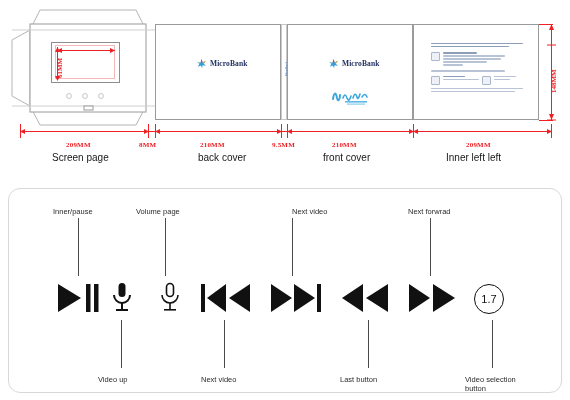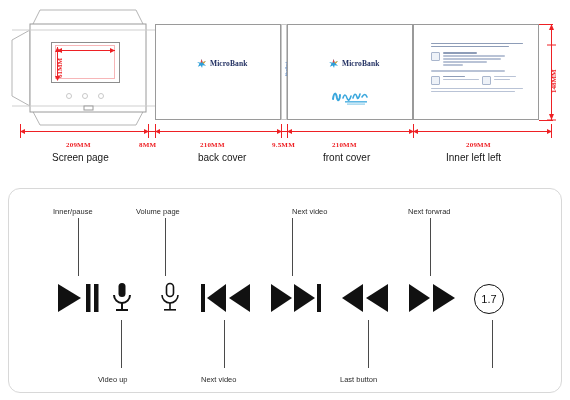--- a/index.html
+++ b/index.html
@@ -241,20 +241,22 @@
   <div class="leader" style="left:492px;top:320px;height:48px;"></div>
 
   <div class="lbl" style="left:53px;top:207px;">Inner/pause</div>
   <div class="lbl" style="left:136px;top:207px;">Volume page</div>
   <div class="lbl" style="left:270px;top:207px;margin-left:22px;">Next video</div>
   <div class="lbl" style="left:408px;top:207px;">Next forwrad</div>
 
   <div class="lbl" style="left:98px;top:375px;">Video up</div>
   <div class="lbl" style="left:201px;top:375px;">Next video</div>
   <div class="lbl" style="left:340px;top:375px;">Last button</div>
+  <div class="lbl" style="left:465px;top:375px;white-space:pre;">Video selection
+button</div>
 
   <div class="icon" style="left:56px;top:282px;">
     <svg width="46" height="32" viewBox="0 0 46 32">
       <polygon points="2,2 25,16 2,30" fill="#111"></polygon>
       <rect x="30" y="2" width="4.5" height="28" fill="#111"></rect>
       <rect x="38" y="2" width="4.5" height="28" fill="#111"></rect>
     </svg>
   </div>
 
   <div class="icon" style="left:110px;top:282px;">

